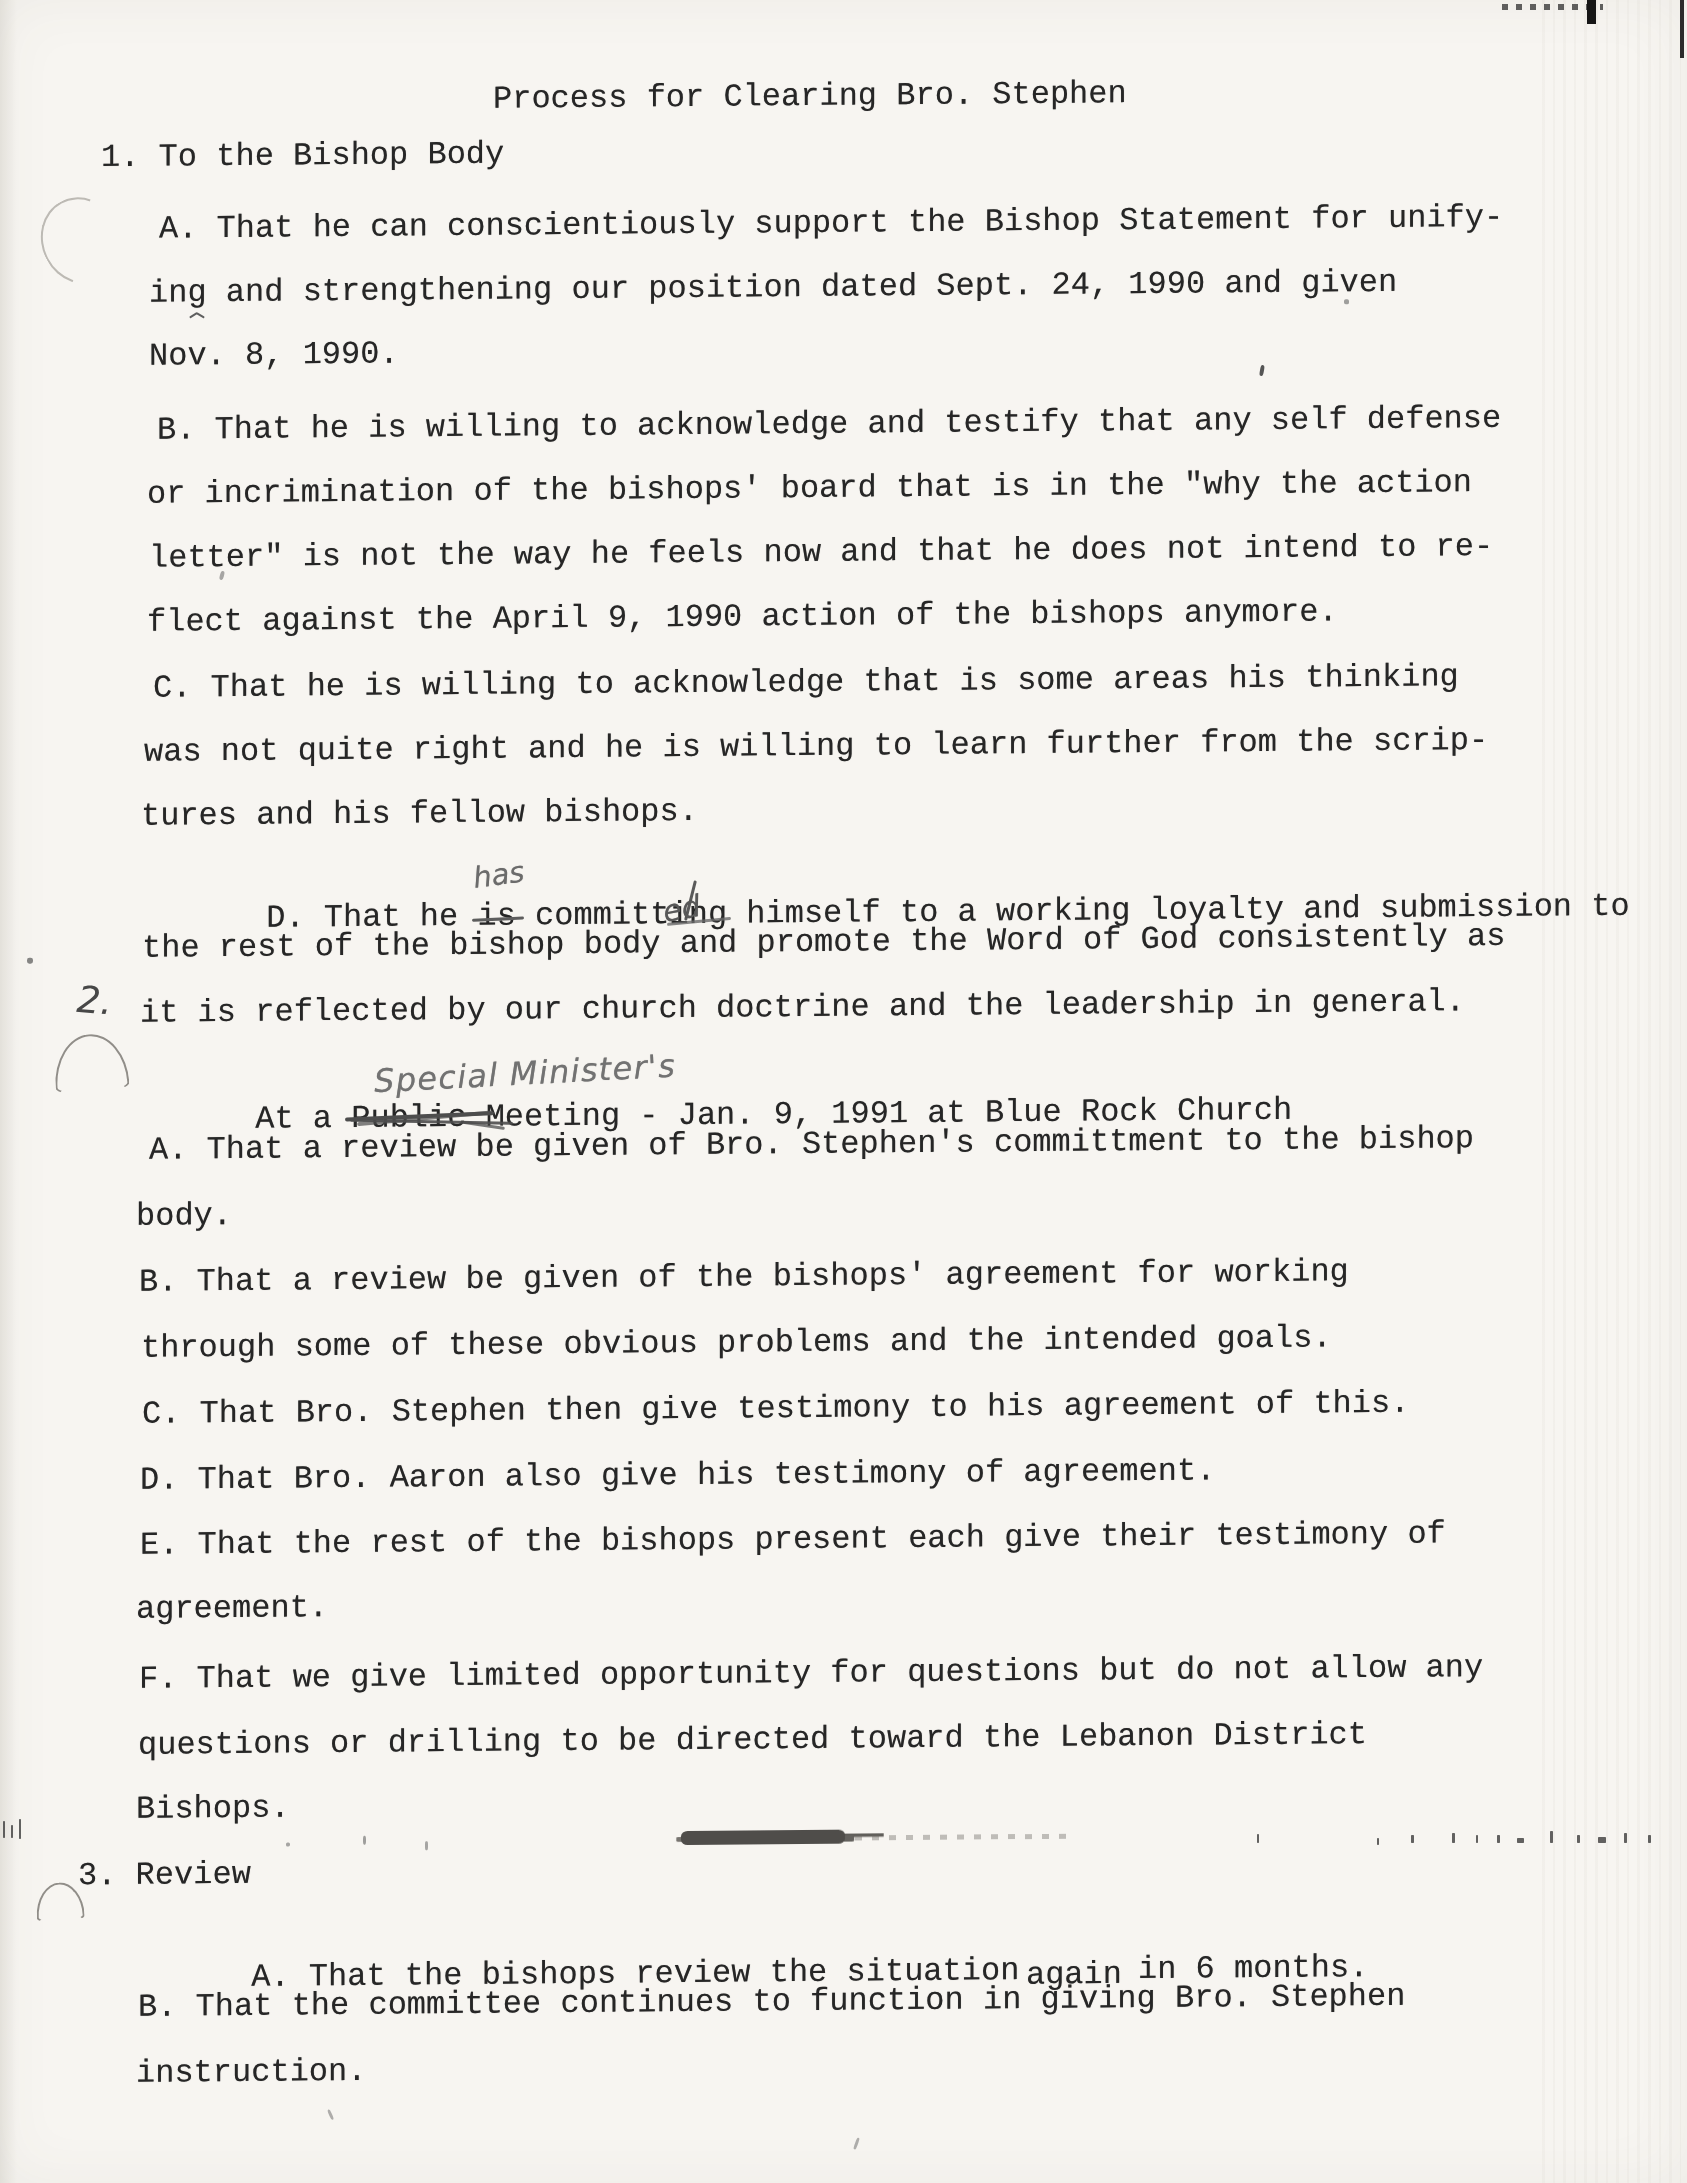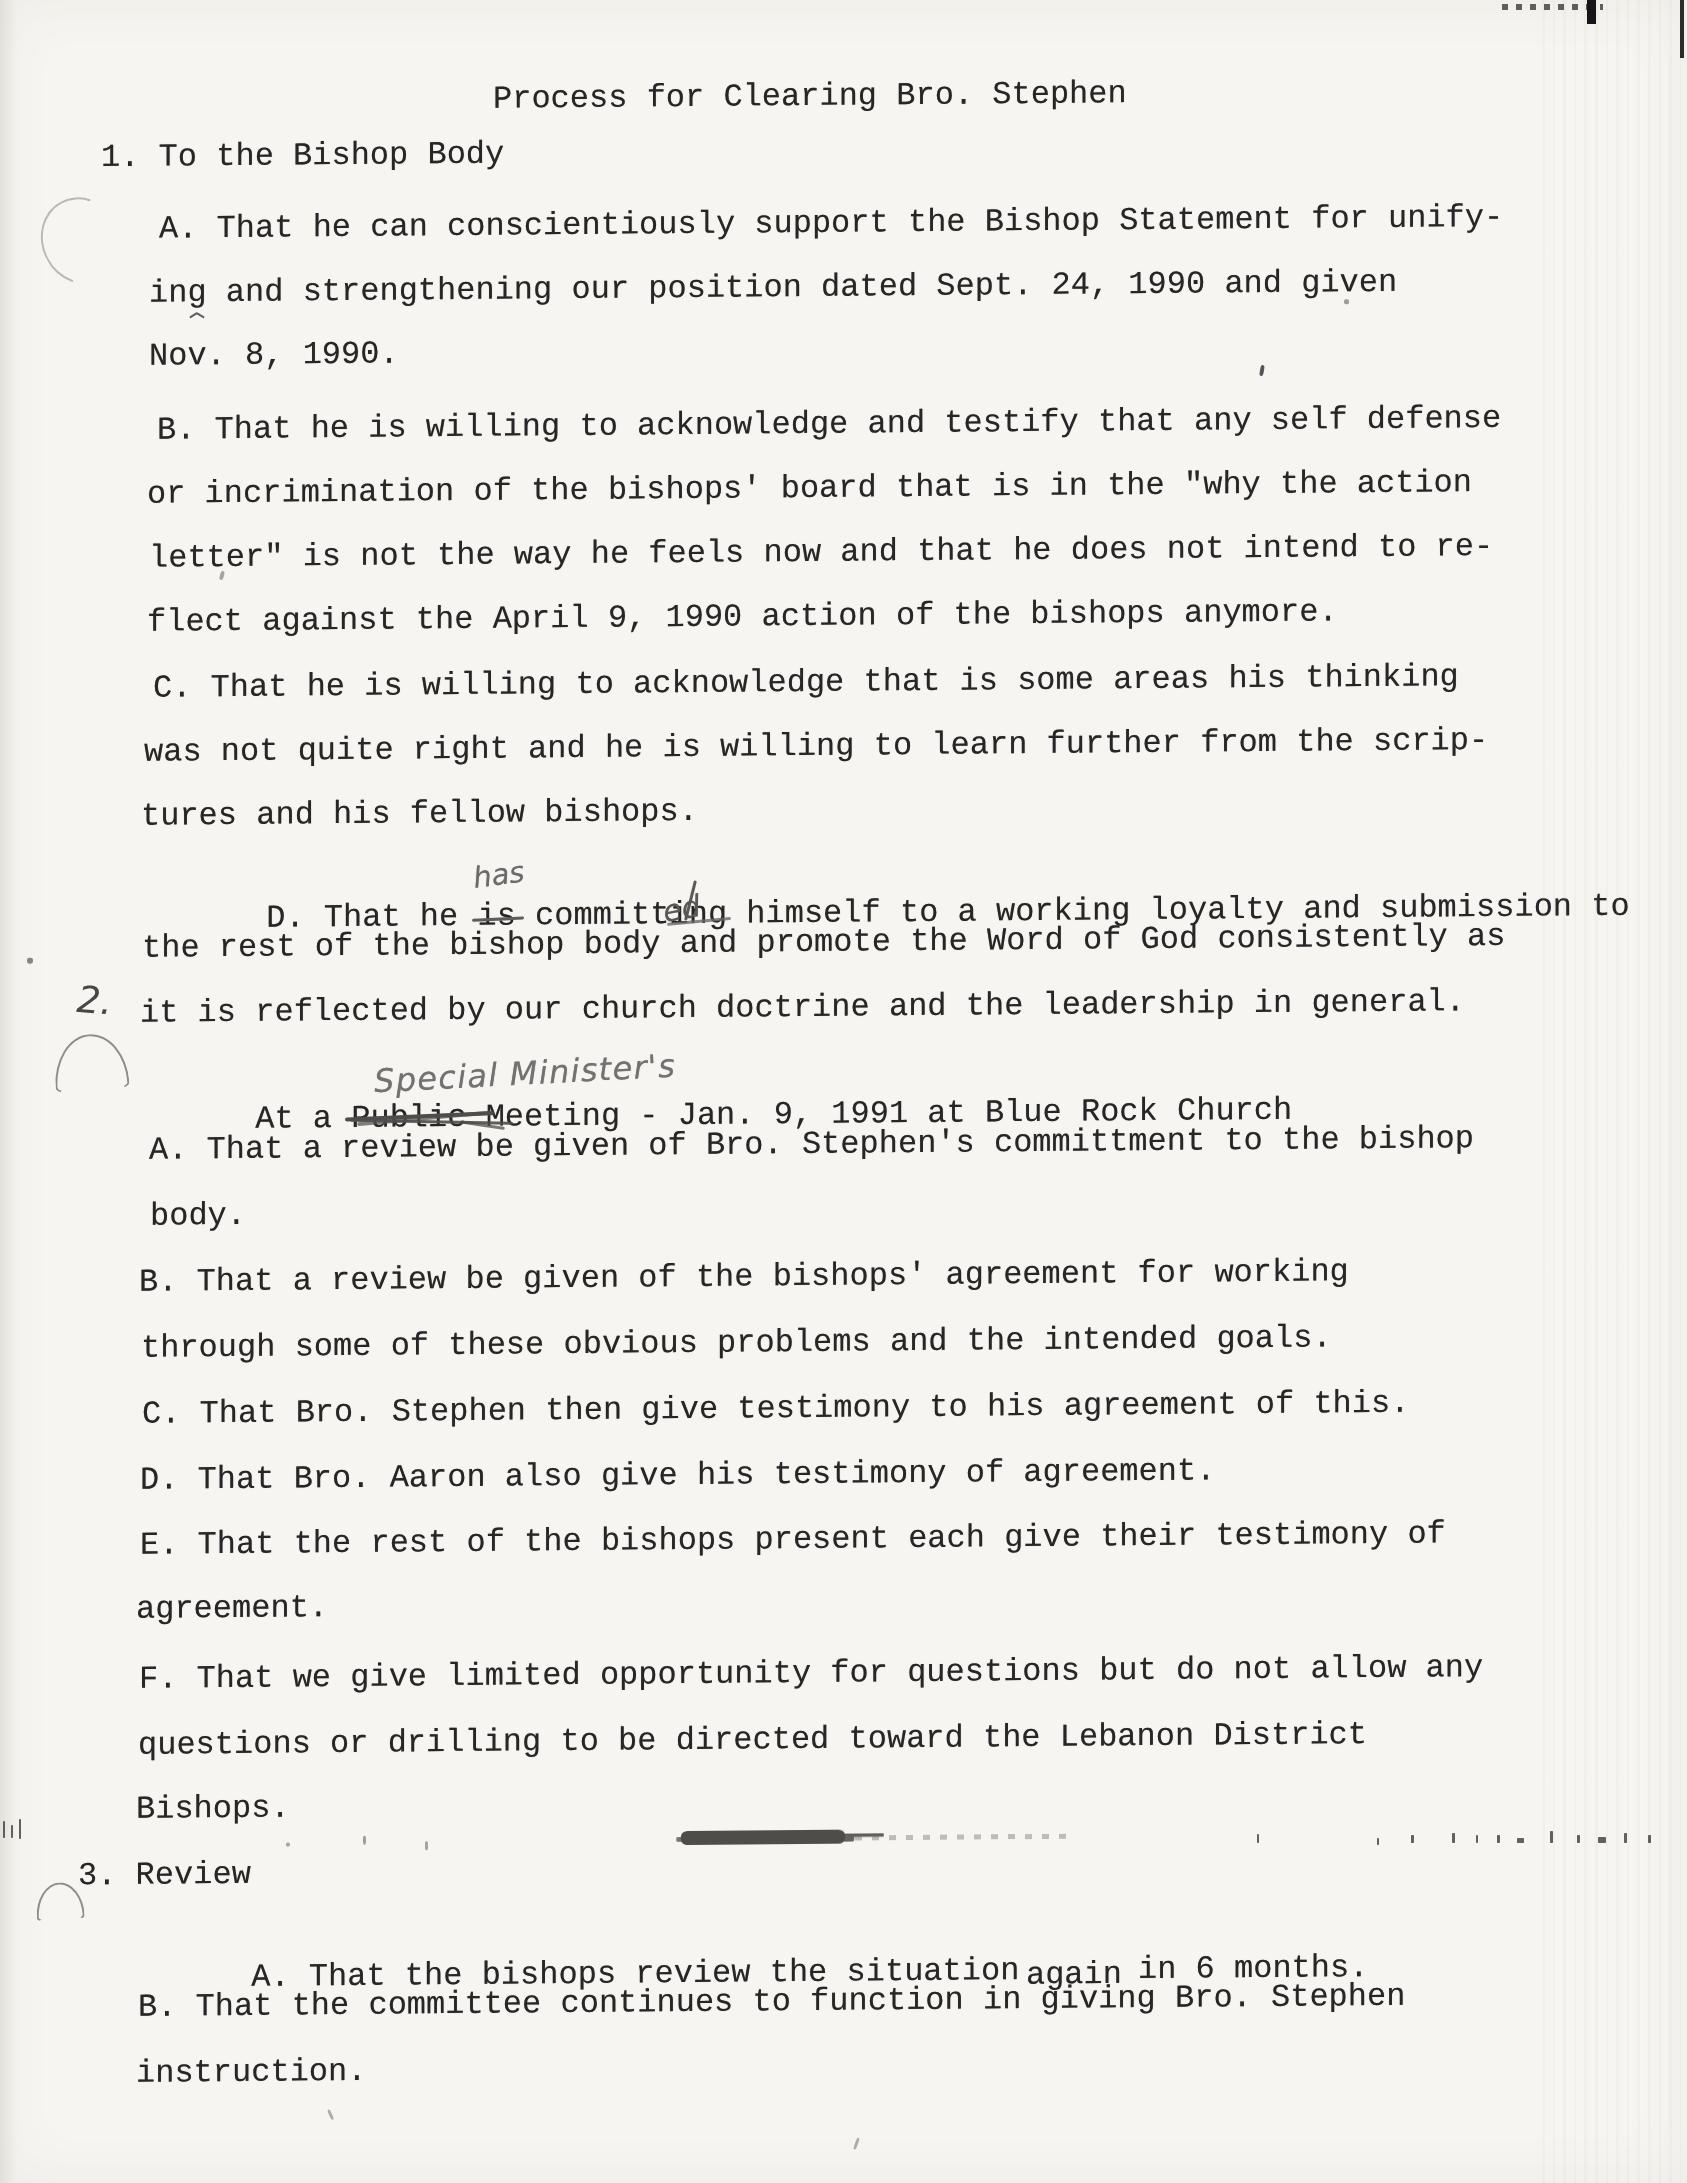--- a/index.html
+++ b/index.html
@@ -83,21 +83,21 @@
     <div class="ln" style="top:996px;left:140px;">it is reflected by our church doctrine and the leadership in general.</div>
 
     <div class="hw hw-num2" style="left:77px;top:980px;">2.</div>
     <div class="arc" style="left:54px;top:1035px;width:70px;height:56px;transform:rotate(-4deg);"></div>
 
     <div class="ln" style="top:1066px;left:140px;">
       <span>At a </span><span class="scribble"><span>Public</span><i class="scb scb1"></i><i class="scb scb2"></i><i class="scb scb3"></i><i class="scb scb4"></i><span class="hw hw-special">Special Minister's</span></span><span> Meeting - Jan. 9, 1991 at Blue Rock Church</span>
     </div>
 
     <div class="ln" style="top:1133px;left:149px;">A. That a review be given of Bro. Stephen's committment to the bishop</div>
-    <div class="ln" style="top:1199px;left:136px;margin-left:14px;">body.</div>
+    <div class="ln" style="top:1199px;left:136px;">body.</div>
     <div class="ln" style="top:1265px;left:139px;">B. That a review be given of the bishops' agreement for working</div>
     <div class="ln" style="top:1331px;left:141px;">through some of these obvious problems and the intended goals.</div>
     <div class="ln" style="top:1397px;left:142px;">C. That Bro. Stephen then give testimony to his agreement of this.</div>
     <div class="ln" style="top:1463px;left:140px;">D. That Bro. Aaron also give his testimony of agreement.</div>
     <div class="ln" style="top:1528px;left:140px;">E. That the rest of the bishops present each give their testimony of</div>
     <div class="ln" style="top:1592px;left:136px;">agreement.</div>
     <div class="ln" style="top:1662px;left:139px;">F. That we give limited opportunity for questions but do not allow any</div>
     <div class="ln" style="top:1728px;left:138px;">questions or drilling to be directed toward the Lebanon District</div>
     <div class="ln" style="top:1792px;left:136px;">Bishops.</div>
 

